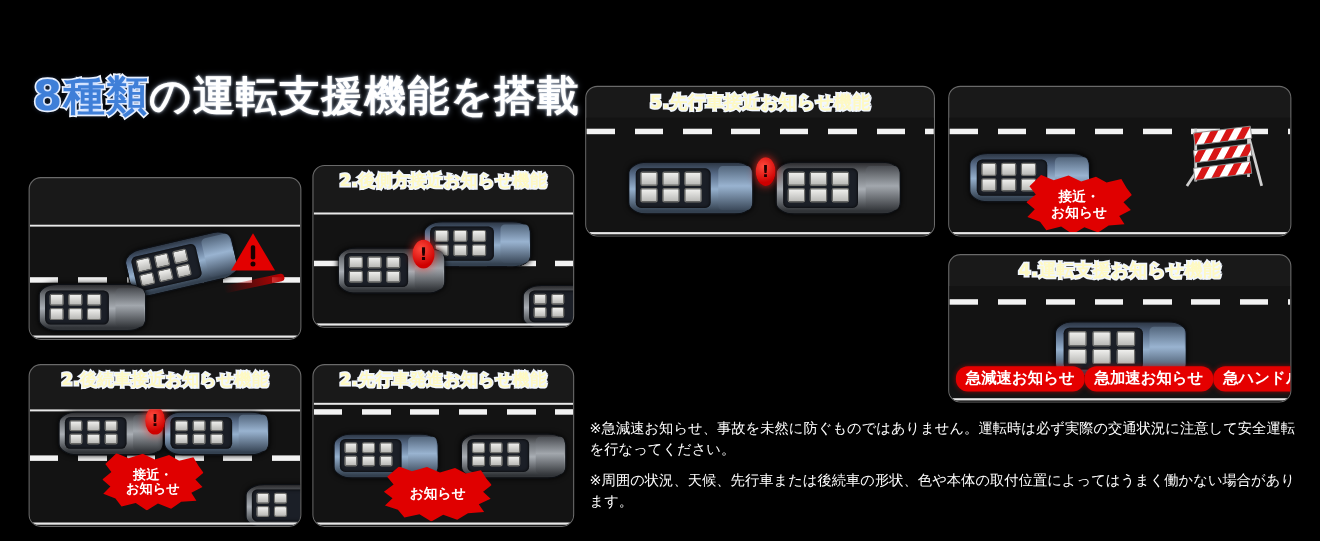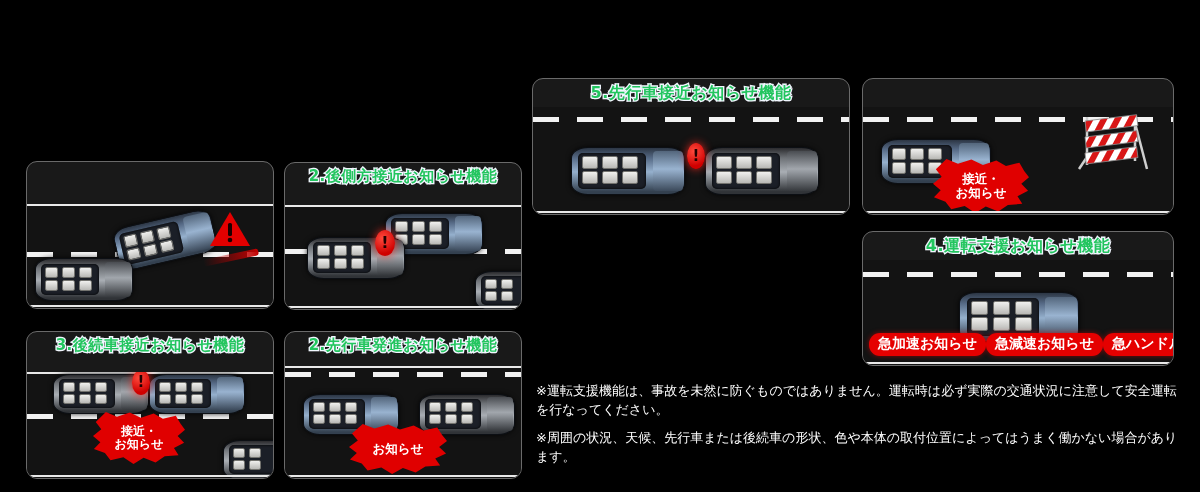--- a/index.html
+++ b/index.html
@@ -33,21 +33,21 @@
     position: absolute;
     background: #191919;
     border: 1px solid #6a6a6a;
     border-radius: 11px;
     overflow: hidden;
   }
   .panel-title {
     position: absolute; left: 0; right: 0; top: 4px;
     text-align: center; z-index: 9;
     font-size: 16px; font-weight: bold; letter-spacing: .5px;
-    color: #22c55e;
+    color: #fef9c3;
     -webkit-text-stroke: 2.6px #f2f7ff;
     paint-order: stroke fill;
     white-space: nowrap;
   }
   .panel-title.small { font-size: 15px; }
   .road {
     position: absolute; left: 0; right: 0; bottom: 0;
     background: #131313;
     overflow: hidden;
   }
@@ -180,20 +180,23 @@
     position: absolute;
     background: linear-gradient(to right, rgba(200,0,0,0), #c20000);
     border-radius: 3px;
   }
 </style>
 </head>
 <body>
 
 <div class="stage">
 
+  <div class="main-title">
+    <span class="hl">8種類</span><span class="wh">の運転支援機能を搭載</span>
+  </div>
 
   <div class="panel" style="left:26px; top:161px; width:248px; height:148px;">
     <div class="road topline" style="top:42px; height:106px;">
       <div class="dashline" style="top:48px;"></div>
 
       <div class="car blue" style="left:88px; top:14px; width:100px; height:44px; transform:rotate(-13deg);">
         <div class="body"></div>
         <div class="cabin" style="left:6px; top:6px; width:60px; height:32px;"></div>
         <div class="seat" style="left:10px; top:9px; width:13px; height:12px;"></div>
         <div class="seat" style="left:10px; top:23px; width:13px; height:11px;"></div>
@@ -221,21 +224,21 @@
         <div class="seat" style="left:10px; top:22px; width:13px; height:11px;"></div>
         <div class="seat" style="left:27px; top:9px; width:13px; height:11px;"></div>
         <div class="seat" style="left:27px; top:22px; width:13px; height:11px;"></div>
         <div class="seat" style="left:44px; top:9px; width:13px; height:11px;"></div>
         <div class="seat" style="left:44px; top:22px; width:13px; height:11px;"></div>
         <div class="hood" style="left:70px; top:4px; width:26px; height:35px; background:linear-gradient(to bottom,#4a4d52,#a2a7ad 45%,#36393d);"></div>
       </div>
     </div>
   </div>
 
-  <div class="panel" style="left:284px; top:162px; width:238px; height:148px;">
+  <div class="panel" style="left:284px; top:150px; width:238px; height:148px;">
     <div class="panel-title small">2.後側方接近お知らせ機能</div>
     <div class="road topline" style="top:42px; height:106px;">
       <div class="dashline" style="top:44px;"></div>
 
       <div class="car blue" style="left:100px; top:8px; width:98px; height:42px;">
         <div class="body"></div>
         <div class="cabin" style="left:6px; top:5px; width:58px; height:31px;"></div>
         <div class="seat" style="left:10px; top:8px; width:13px; height:11px;"></div>
         <div class="seat" style="left:10px; top:21px; width:13px; height:11px;"></div>
         <div class="seat" style="left:27px; top:8px; width:13px; height:11px;"></div>
@@ -264,21 +267,21 @@
         <div class="seat" style="left:10px; top:20px; width:12px; height:10px;"></div>
         <div class="seat" style="left:26px; top:8px; width:12px; height:10px;"></div>
         <div class="seat" style="left:26px; top:20px; width:12px; height:10px;"></div>
       </div>
 
       <div class="alert-dot" style="left:90px; top:25px; width:20px; height:26px; border-radius:10px/13px; font-size:16px;">!</div>
     </div>
   </div>
 
   <div class="panel" style="left:26px; top:331px; width:248px; height:148px;">
-    <div class="panel-title small">3.後続車接近お知らせ機能</div>
+    <div class="panel-title small">2.後続車接近お知らせ機能</div>
     <div class="road topline" style="top:40px; height:108px;">
       <div class="dashline" style="top:42px;"></div>
 
       <div class="car grey" style="left:26px; top:2px; width:96px; height:40px;">
         <div class="body"></div>
         <div class="cabin" style="left:6px; top:5px; width:56px; height:29px;"></div>
         <div class="seat" style="left:10px; top:8px; width:12px; height:10px;"></div>
         <div class="seat" style="left:10px; top:20px; width:12px; height:10px;"></div>
         <div class="seat" style="left:26px; top:8px; width:12px; height:10px;"></div>
         <div class="seat" style="left:26px; top:20px; width:12px; height:10px;"></div>
@@ -440,24 +443,24 @@
         <div class="seat" style="left:12px; top:9px; width:17px; height:14px;"></div>
         <div class="seat" style="left:12px; top:25px; width:17px; height:14px;"></div>
         <div class="seat" style="left:34px; top:9px; width:17px; height:14px;"></div>
         <div class="seat" style="left:34px; top:25px; width:17px; height:14px;"></div>
         <div class="seat" style="left:56px; top:9px; width:17px; height:14px;"></div>
         <div class="seat" style="left:56px; top:25px; width:17px; height:14px;"></div>
         <div class="hood" style="left:86px; top:5px; width:32px; height:41px;"></div>
       </div>
     </div>
     <div class="pill-row">
+      <div class="pill">急減速お知らせ</div>
       <div class="pill">急加速お知らせ</div>
-      <div class="pill">急減速お知らせ</div>
       <div class="pill">急ハンドルお知らせ</div>
     </div>
   </div>
 
   <div class="notes">
-    <p>※運転支援機能は、事故を未然に防ぐものではありません。運転時は必ず実際の交通状況に注意して安全運転を行なってください。</p>
+    <p>※急減速お知らせ、事故を未然に防ぐものではありません。運転時は必ず実際の交通状況に注意して安全運転を行なってください。</p>
     <p>※周囲の状況、天候、先行車または後続車の形状、色や本体の取付位置によってはうまく働かない場合があります。</p>
   </div>
 
 </div>
 
 </body></html>

